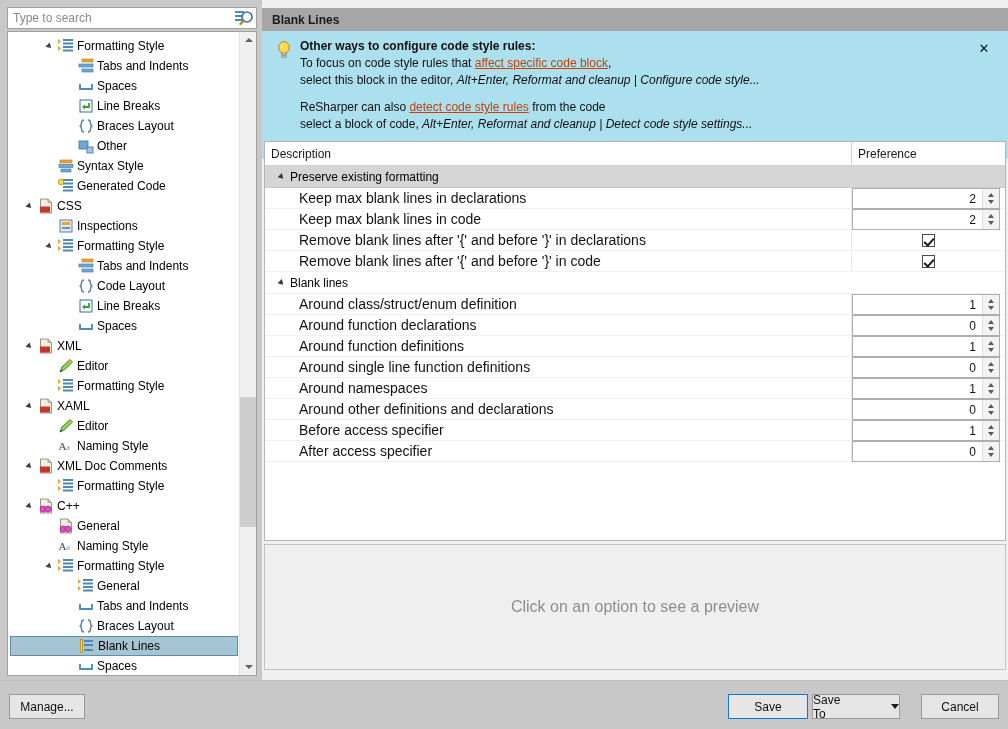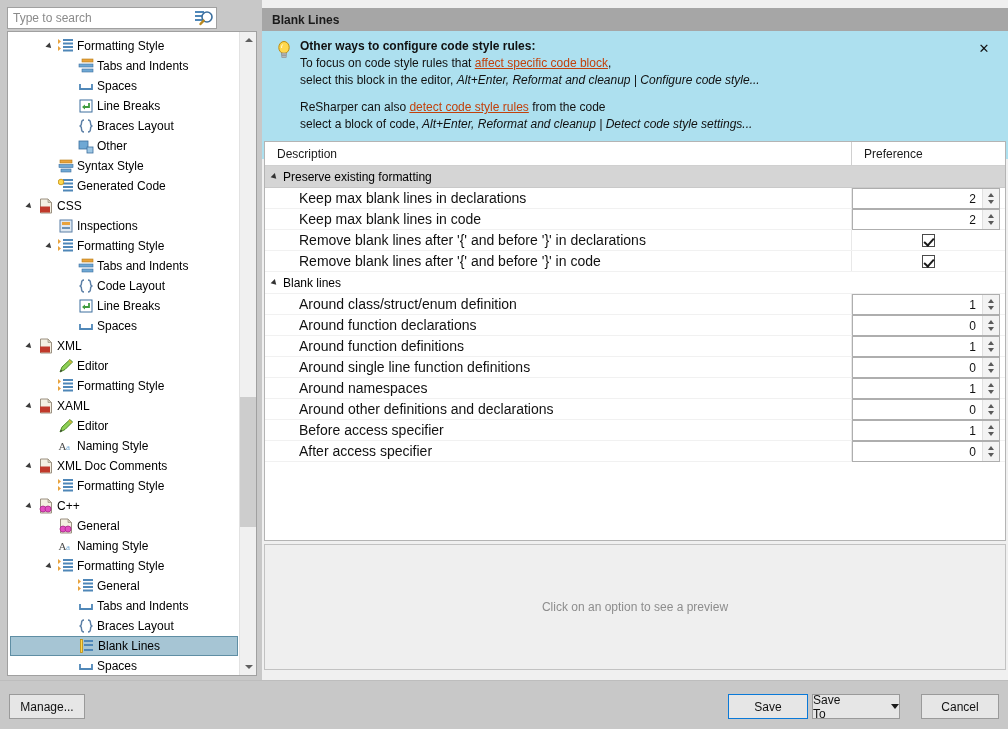--- a/index.html
+++ b/index.html
@@ -13,21 +13,21 @@
     color: #000;
   }
   #root { position: relative; width: 1008px; height: 729px; background: #c8c8c8; }
 
   
   #left-pane {
     position: absolute; left: 0; top: 0; width: 262px; height: 680px;
     background: #c8c8c8;
   }
   #search-wrap {
-    position: absolute; left: 7px; top: 7px; width: 210px; height: 22px;
+    position: absolute; left: 7px; top: 7px; width: 250px; height: 22px;
     background: #fff; border: 1px solid #a0a0a0;
     display: flex; align-items: center;
   }
   #search-input {
     border: 0; outline: none; flex: 1; height: 20px;
     padding: 0 4px 0 5px; font-family: "Liberation Sans", sans-serif;
     font-size: 12px; color: #7b7b7b; background: transparent;
   }
   #search-input::placeholder { color: #8a8a8a; opacity: 1; }
   .search-icon { width: 22px; height: 20px; position: relative; flex: 0 0 22px; }
@@ -119,31 +119,31 @@
   }
 
   
   #grid-box {
     position: absolute; left: 2px; top: 141px; width: 742px; height: 400px;
     background: #fff; border: 1px solid #b4b4b4;
   }
   #grid-head { display: flex; height: 24px; background: #fff; border-bottom: 1px solid #d0d0d0; }
   .gh {
     font-size: 12px; color: #1a1a1a; display: flex; align-items: center;
-    padding-left: 12px; height: 24px;
+    padding-left: 6px; height: 24px;
   }
   .gh.desc { width: 587px; border-right: 1px solid #d0d0d0; }
   .gh.pref { flex: 1; }
   .grow {
     display: flex; height: 21px; align-items: stretch;
     border-bottom: 1px solid #f1f1f1;
   }
   .grow.group {
     background: #d5d5d5; height: 22px; align-items: center;
-    font-size: 12px; padding-left: 5px; border-bottom: 1px solid #c9c9c9;
+    font-size: 12px; padding-left: 12px; border-bottom: 1px solid #c9c9c9;
   }
   .grow.group.plain { background: #fff; border-bottom: 1px solid #f1f1f1; }
   .gtri {
     width: 0; height: 0; margin-right: 6px; margin-left: 2px;
     border-left: 5px solid #333; border-top: 3.5px solid transparent;
     border-bottom: 3.5px solid transparent;
     transform: rotate(45deg);
   }
   .cell-desc {
     width: 587px; border-right: 1px solid #e8e8e8;
@@ -180,21 +180,21 @@
     content: ""; position: absolute; left: 3px; top: 1px;
     width: 4px; height: 8px; border: solid #1a1a1a;
     border-width: 0 2px 2px 0; transform: rotate(42deg);
   }
 
   
   #preview {
     position: absolute; left: 2px; top: 544px; width: 742px; height: 126px;
     background: #efefef; border: 1px solid #c2c2c2;
     display: flex; align-items: center; justify-content: center;
-    font-size: 12px; color: #8d8d8d;
+    font-size: 16px; color: #8d8d8d;
   }
 
   
   #footer {
     position: absolute; left: 0; top: 680px; width: 1008px; height: 49px;
     background: #c8c8c8; border-top: 1px solid #bdbdbd;
   }
   .btn {
     position: absolute; height: 25px;
     background: #e6e6e6; border: 1px solid #9a9a9a;

